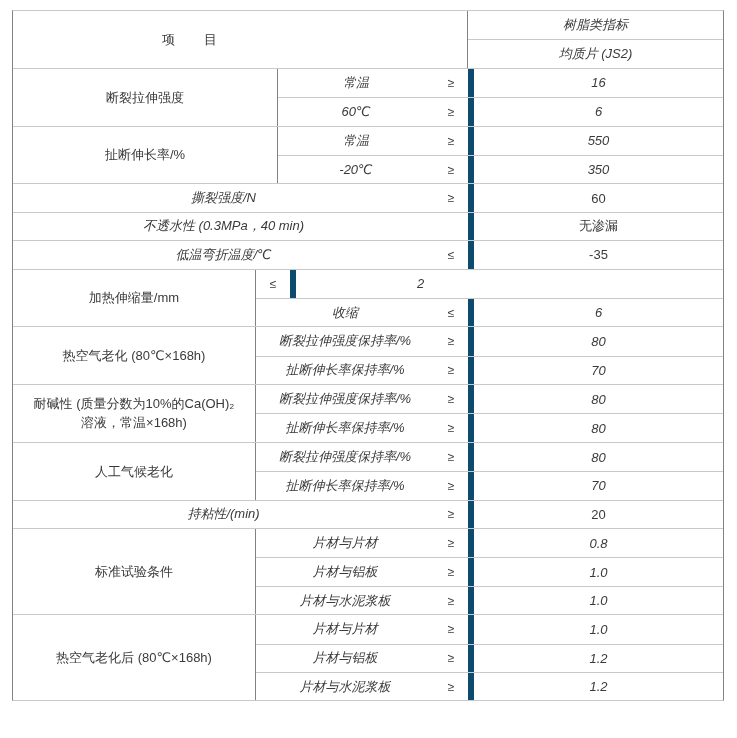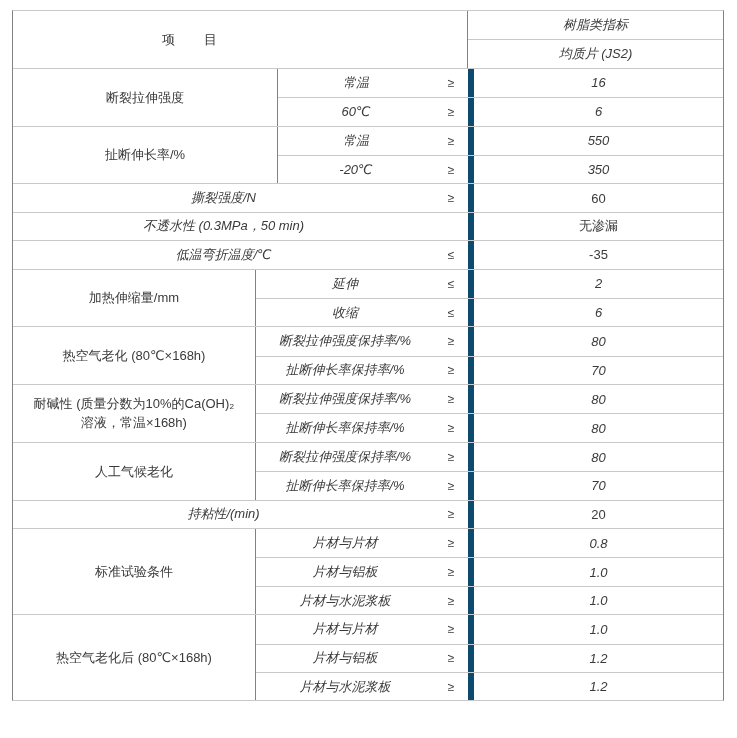--- a/index.html
+++ b/index.html
@@ -101,36 +101,35 @@
     </div>
   </div>
 
   <div class="group merged">
     <div class="mlabel">撕裂强度/N</div>
     <div class="symcell">≥</div>
     <div class="valcell">60</div>
   </div>
 
   <div class="group merged">
-    <div class="mlabel">不透水性 (0.3MPa，50 min)</div>
+    <div class="mlabel">不透水性 (0.3MPa，40 min)</div>
     <div class="symcell"></div>
     <div class="valcell">无渗漏</div>
   </div>
 
   <div class="group merged">
     <div class="mlabel">低温弯折温度/℃</div>
     <div class="symcell">≤</div>
     <div class="valcell">-35</div>
   </div>
 
   <div class="group">
     <div class="gleft">加热伸缩量/mm</div>
     <div class="gright">
       <div class="subrow">
-        <div class="sublabel">延伸</div>
         <div class="symcell">≤</div>
         <div class="valcell">2</div>
       </div>
       <div class="subrow">
         <div class="sublabel">收缩</div>
         <div class="symcell">≤</div>
         <div class="valcell">6</div>
       </div>
     </div>
   </div>

